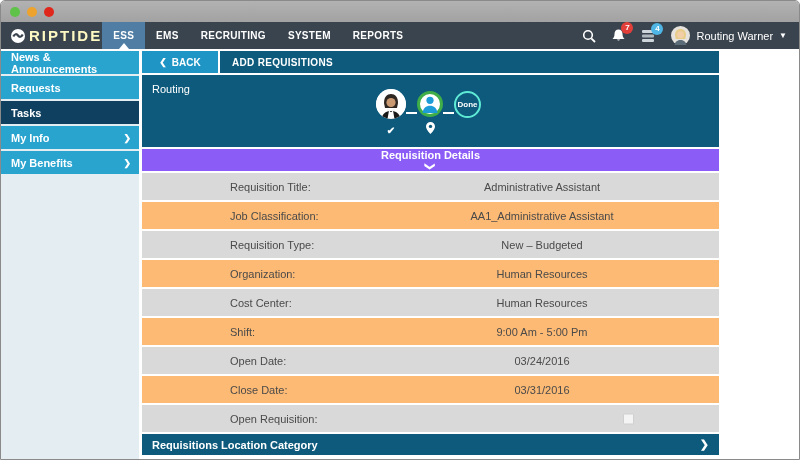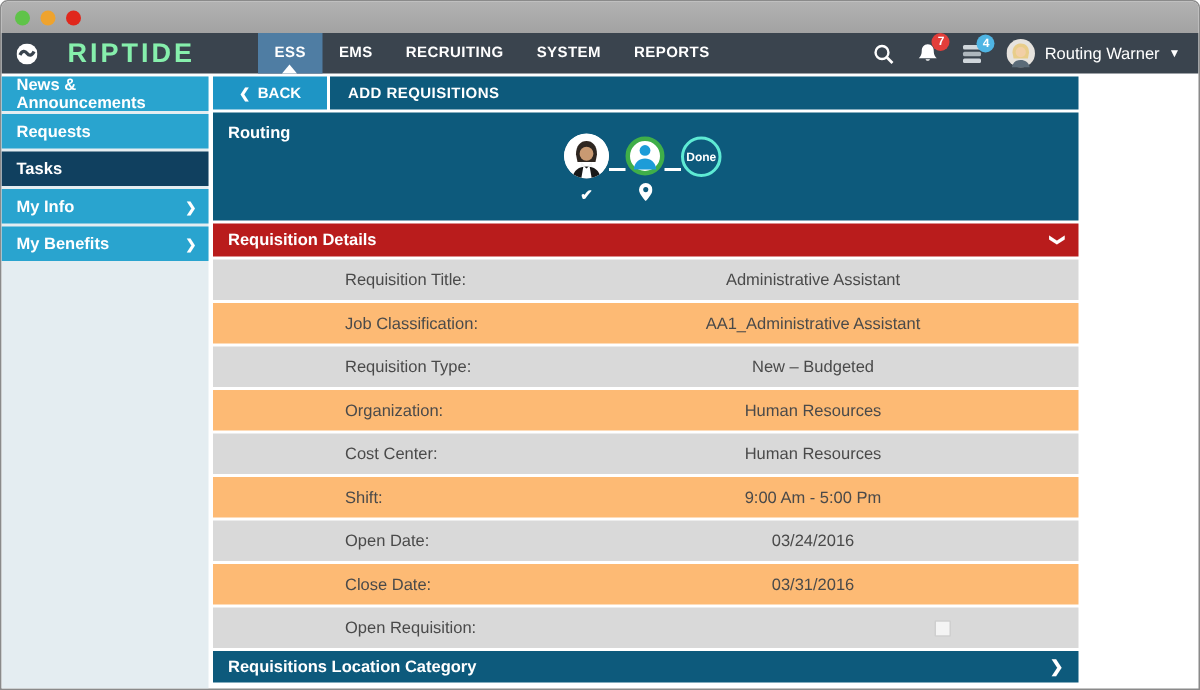--- a/index.html
+++ b/index.html
@@ -8,22 +8,22 @@
 
   
   .titlebar { height:21px; background:linear-gradient(#b2b2b2,#a2a2a2); display:flex; align-items:center; padding-left:9px; gap:7px; }
   .dot { width:10px; height:10px; border-radius:50%; }
   .dot.green { background:#5fc349; }
   .dot.orange { background:#eea32e; }
   .dot.red { background:#e0271c; }
 
   
   .nav { height:27px; background:#3a444e; display:flex; align-items:stretch; }
-  .logo { display:flex; align-items:center; gap:20px; padding-left:10px; color:#86efac; font-weight:bold; font-size:18px; letter-spacing:2px; }
-  .nav-menu { display:flex; align-items:stretch; margin-left:42px; }
+  .logo { display:flex; align-items:center; gap:4px; padding-left:10px; color:#fef9c3; font-weight:bold; font-size:15px; letter-spacing:2px; }
+  .nav-menu { display:flex; align-items:stretch; }
   .nav-item { display:flex; align-items:center; padding:0 11px; color:#fff; font-size:10px; font-weight:bold; letter-spacing:.3px; position:relative; cursor:pointer; }
   .nav-item.active { background:#4f7da3; }
   .nav-item.active::after { content:""; position:absolute; bottom:0; left:50%; margin-left:-5px; border-left:5px solid transparent; border-right:5px solid transparent; border-bottom:6px solid #fff; }
   .nav-right { margin-left:auto; display:flex; align-items:center; gap:15px; padding-right:12px; }
   .icon-wrap { position:relative; display:flex; align-items:center; }
   .badge { position:absolute; top:-6px; right:-7px; min-width:12px; height:12px; border-radius:7px; color:#fff; font-size:8px; font-weight:bold; display:flex; align-items:center; justify-content:center; padding:0 2px; }
   .badge.red { background:#e23e3a; }
   .badge.blue { background:#4fb5e4; }
   .user { display:flex; align-items:center; gap:6px; color:#fff; font-size:11px; cursor:pointer; }
   .caret-down { font-size:8px; color:#fff; }
@@ -36,32 +36,32 @@
   .side-chev { font-size:9px; }
 
   
   .content { position:absolute; left:141px; top:50px; width:577px; }
   .backbar { height:22px; display:flex; margin-bottom:2px; }
   .back-btn { width:76px; background:#1e95c5; color:#fff; font-size:10px; font-weight:bold; display:flex; align-items:center; justify-content:center; gap:5px; cursor:pointer; }
   .back-chev { font-size:9px; }
   .page-title { flex:1; margin-left:2px; background:#0d5a7c; color:#fff; font-size:10px; font-weight:bold; letter-spacing:.3px; display:flex; align-items:center; padding-left:12px; }
 
   .routing { height:72px; background:#0d5a7c; margin-bottom:2px; position:relative; }
-  .routing-title { color:#fff; font-size:11px; font-weight:bold; padding:8px 0 0 10px; }
+  .routing-title { color:#fff; font-size:11px; font-weight:normal; padding:8px 0 0 10px; }
   .chain { position:absolute; left:234px; top:14px; display:flex; align-items:center; }
   .connector { width:11px; height:2px; background:#fff; }
   .step { display:flex; flex-direction:column; align-items:center; }
   .circle { border-radius:50%; display:flex; align-items:center; justify-content:center; }
   .photo-circle { width:30px; height:30px; background:#fff; overflow:hidden; }
   .person-circle { width:26px; height:26px; background:#fff; border:3px solid #3fae49; }
   .done-circle { width:27px; height:27px; border:2px solid #5eead4; color:#fff; font-size:8px; font-weight:bold; }
   .step-status { height:14px; margin-top:3px; display:flex; align-items:flex-end; justify-content:center; }
   .check-glyph { color:#fff; font-size:10px; font-weight:bold; }
 
-  .section-header { height:22px; background:#b91c1c; color:#fff; font-size:11px; font-weight:bold; display:flex; align-items:center; padding:0 10px; margin-bottom:2px; cursor:pointer; }
+  .section-header { height:22px; background:#8b5cf6; color:#fff; font-size:11px; font-weight:bold; display:flex; align-items:center; padding:0 10px; margin-bottom:2px; cursor:pointer;flex-direction:column; }
   .section-header .sp { flex:1; }
   .chev-down { display:inline-block; transform:rotate(90deg); font-size:10px; }
   .chev-right { font-size:11px; }
 
   .rows { }
   .row { height:27px; margin-bottom:2px; position:relative; }
   .row.gray { background:#d9d9d9; }
   .row.white { background:#fdba74; }
   .row-label { position:absolute; left:88px; top:50%; transform:translateY(-50%); font-size:11px; color:#4a4a4a; }
   .row-value { position:absolute; left:240px; width:320px; top:50%; transform:translateY(-50%); font-size:11px; color:#4a4a4a; text-align:center; }

